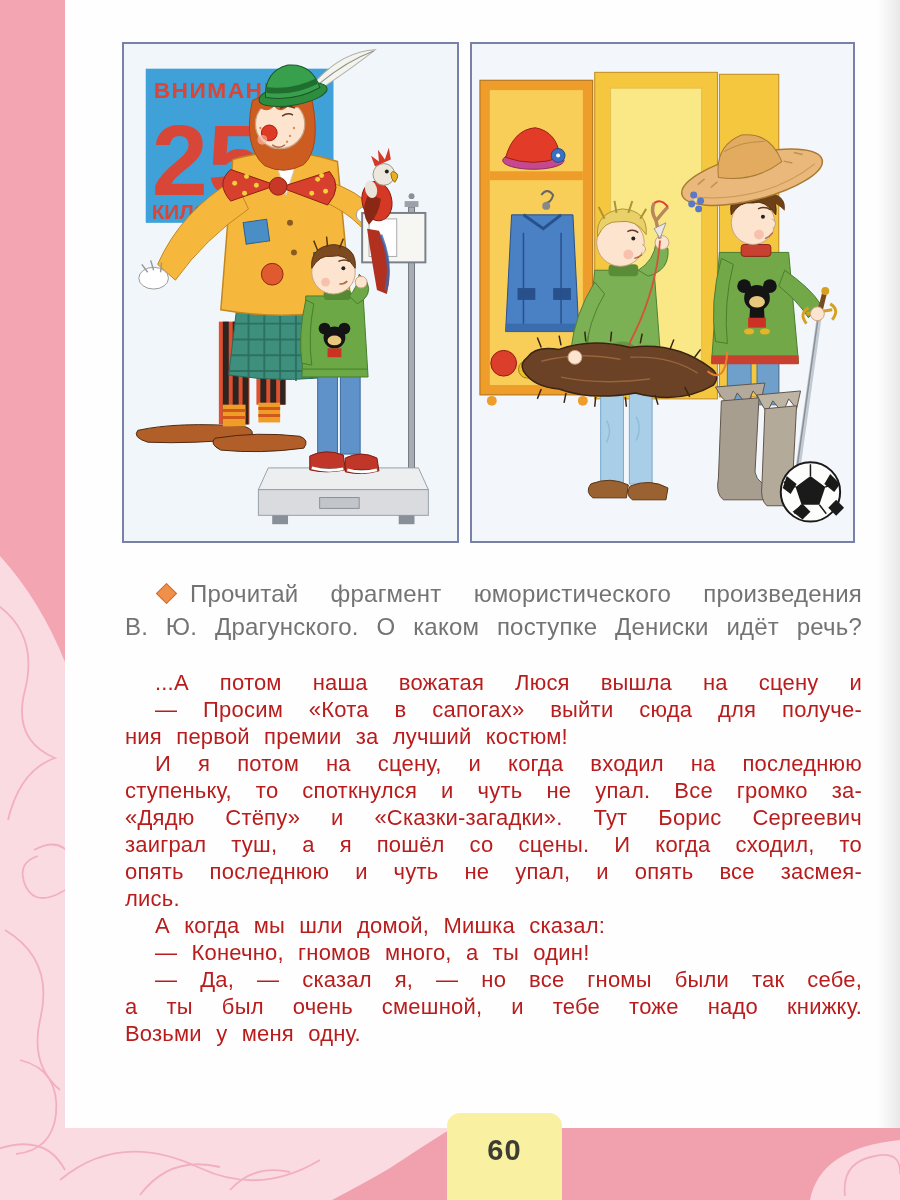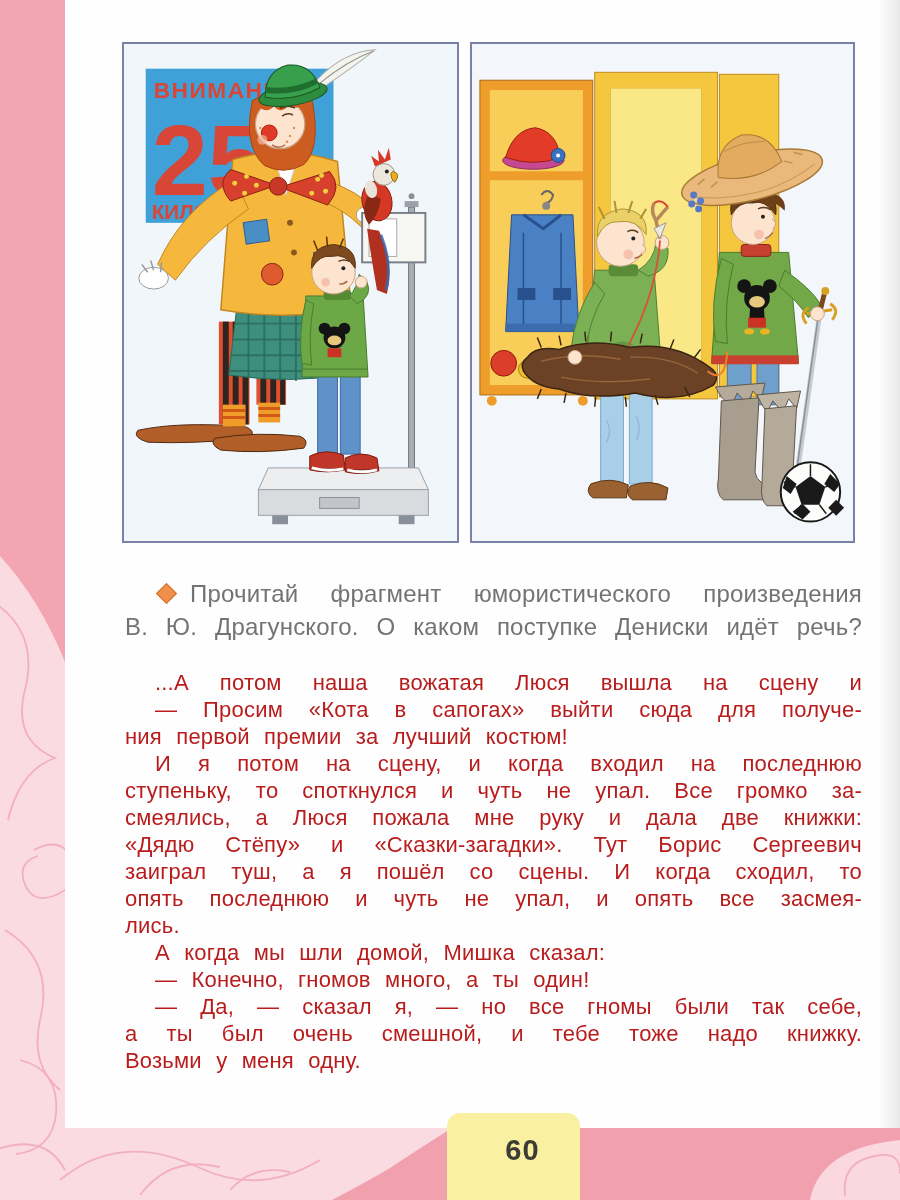--- a/index.html
+++ b/index.html
@@ -20,21 +20,21 @@
     font-size:24px;line-height:33px;letter-spacing:.2px;word-spacing:8px;}
   .story{position:absolute;left:60px;top:669px;width:737px;color:#b91c1c;
     font-size:22px;line-height:27px;letter-spacing:.2px;word-spacing:8px;}
   .j{text-align:justify;text-align-last:justify;}
   .ind{text-indent:30px;}
   .t1{text-indent:34px;}
   .diamond{display:inline-block;width:13px;height:13px;background:#ef8f4a;border:1px solid #cf6c28;
     transform:rotate(45deg);margin-right:16px;vertical-align:1px;}
   
   .tab{position:absolute;left:447px;top:1113px;width:115px;height:87px;background:#f9f1a1;
-    border-radius:13px 13px 0 0;z-index:2;text-align:center;padding-left:18px;}
+    border-radius:13px 13px 0 0;z-index:2;text-align:center;}
   .tab span{display:inline-block;margin-top:21px;font-size:29px;font-weight:bold;color:#3c3c34;letter-spacing:1px;}
 </style>
 </head>
 <body>
 
 <div class="stage">
 
   <svg class="bg-svg" width="900" height="1200" viewBox="0 0 900 1200">
     <rect x="0" y="0" width="900" height="1200" fill="#fbdbe2"></rect>
 
@@ -326,21 +326,20 @@
       <div class="t1 j"><span class="diamond"></span><span>Прочитай фрагмент юмористического произведения</span></div>
       <div class="j">В. Ю. Драгунского. О каком поступке Дениски идёт речь?</div>
     </div>
 
     <div class="story">
       <div class="ln ind j">...А потом наша вожатая Люся вышла на сцену и</div>
       <div class="ln ind j">— Просим «Кота в сапогах» выйти сюда для получе-</div>
       <div class="ln">ния первой премии за лучший костюм!</div>
       <div class="ln ind j">И я потом на сцену, и когда входил на последнюю</div>
       <div class="ln j">ступеньку, то споткнулся и чуть не упал. Все громко за-</div>
-      <div class="ln j">смеялись, а Люся пожала мне руку и дала две книжки:</div>
       <div class="ln j">«Дядю Стёпу» и «Сказки-загадки». Тут Борис Сергеевич</div>
       <div class="ln j">заиграл туш, а я пошёл со сцены. И когда сходил, то</div>
       <div class="ln j">опять последнюю и чуть не упал, и опять все засмея-</div>
       <div class="ln">лись.</div>
       <div class="ln ind">А когда мы шли домой, Мишка сказал:</div>
       <div class="ln ind">— Конечно, гномов много, а ты один!</div>
       <div class="ln ind j">— Да, — сказал я, — но все гномы были так себе,</div>
       <div class="ln j">а ты был очень смешной, и тебе тоже надо книжку.</div>
       <div class="ln">Возьми у меня одну.</div>
     </div>

